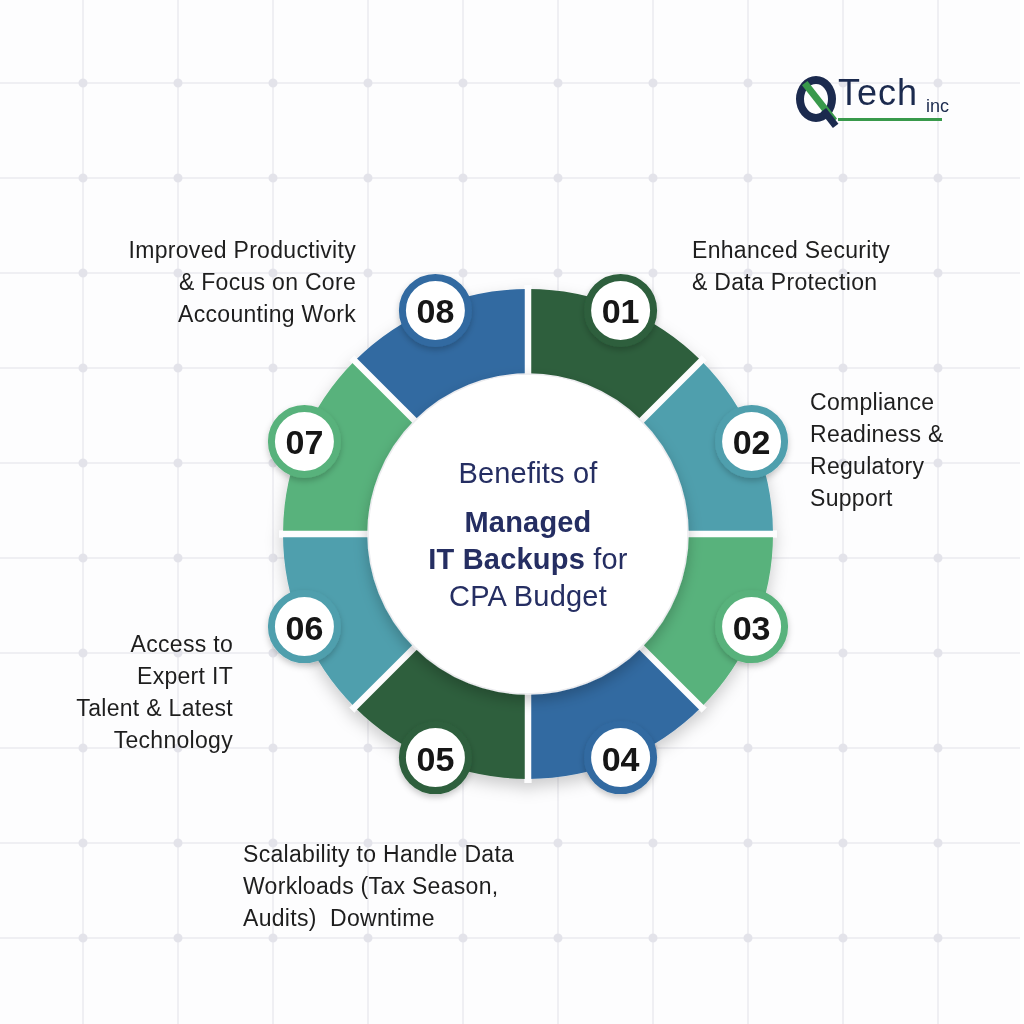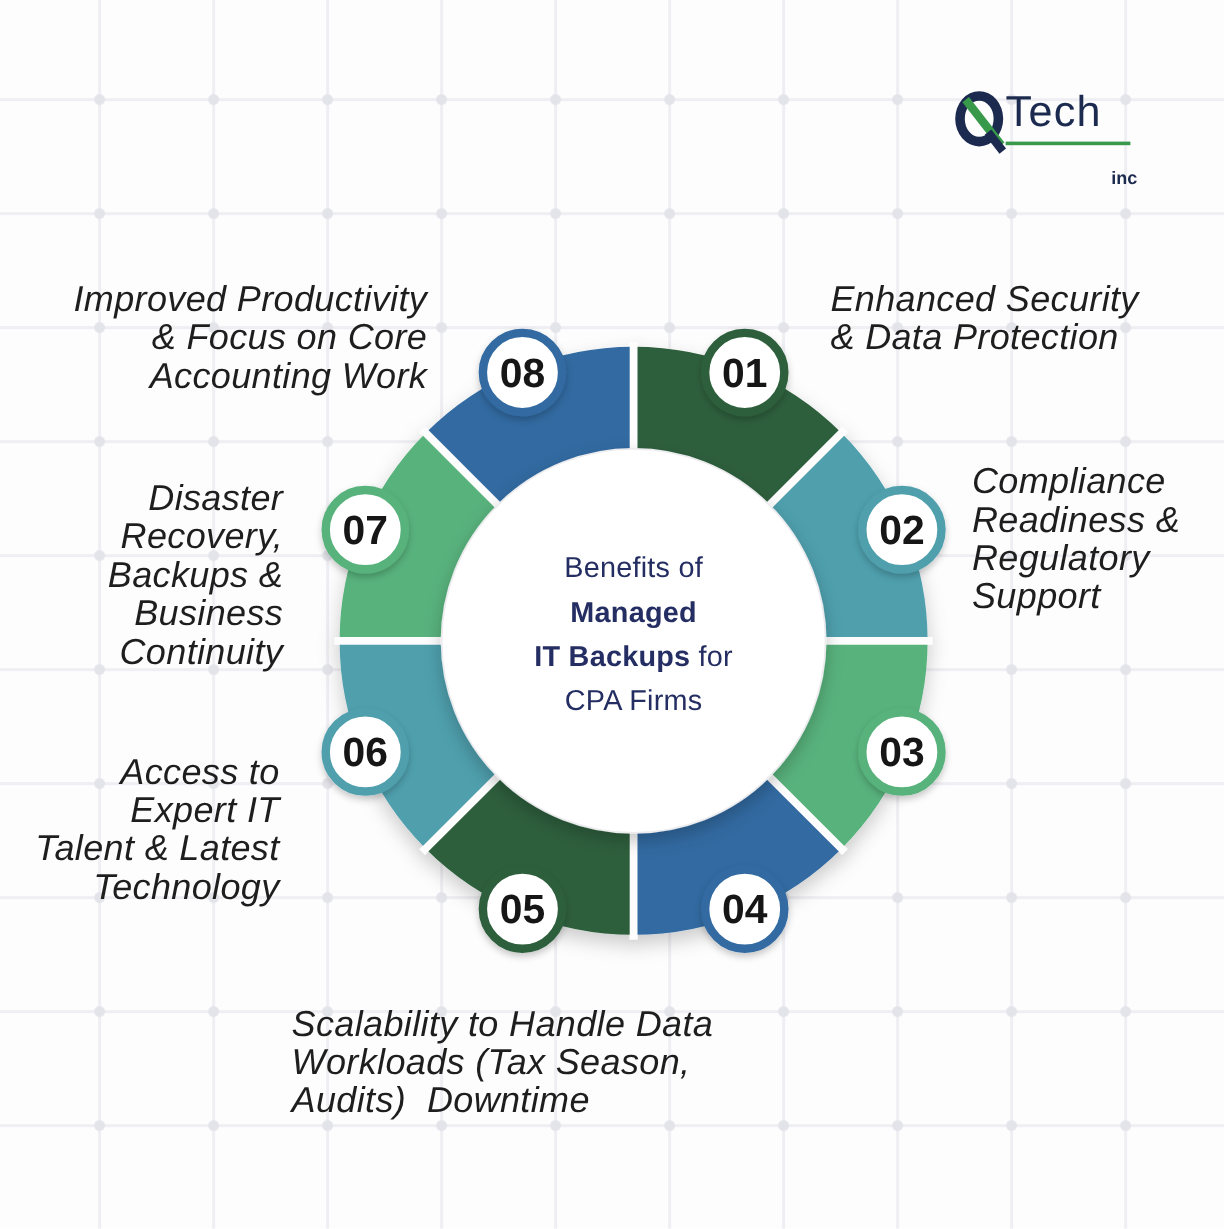--- a/index.html
+++ b/index.html
@@ -13,35 +13,35 @@
       linear-gradient(to bottom, transparent 82px, var(--grid-line,#efeff3) 82px, var(--grid-line,#efeff3) 84px, transparent 84px);
     background-size:95px 95px;
   }
   
   .logo{position:absolute;left:786px;top:70px;width:180px;height:66px;}
   .logo-q{position:absolute;left:10px;top:6px;width:40px;height:46px;}
   .q-ring{position:absolute;left:0;top:0;width:24px;height:30px;border:8px solid var(--navy,#1b2a4e);border-radius:50%;}
   .q-slash-green{position:absolute;left:20px;top:2px;width:7px;height:48px;background:var(--logo-green,#38994b);transform:rotate(-38deg);}
   .q-slash-navy{position:absolute;left:30px;top:32px;width:7px;height:20px;background:var(--navy,#1b2a4e);transform:rotate(-38deg);}
   .logo-tech{position:absolute;left:52px;top:2px;font-size:36px;font-weight:500;letter-spacing:1px;color:var(--navy,#1b2a4e);}
-  .logo-inc{position:absolute;left:140px;top:26px;font-size:15px;font-weight:700;color:var(--navy,#1b2a4e);margin-top:44px;}
+  .logo-inc{position:absolute;left:140px;top:26px;font-size:18px;font-weight:400;color:var(--navy,#1b2a4e);}
   .logo-underline{position:absolute;left:52px;top:48px;width:104px;height:3px;background:var(--logo-green,#38994b);}
   
   #wheel{position:absolute;left:0;top:0;}
   .center-text{
     position:absolute;left:328px;top:455px;width:400px;
-    text-align:center;font-size:24px;line-height:37px;
+    text-align:center;font-size:29px;line-height:37px;
     color:var(--title-navy,#252e62);letter-spacing:0.2px;
   }
   .ct-line{display:block;font-weight:400;}
-  .ct-line.bold, .center-text b{font-weight:700;}
+  .ct-line.bold, .center-text b{font-weight:700;margin-top:12px;}
   
   .label{
-    position:absolute;font-size:30px;line-height:32px;letter-spacing:0.3px;
-    color:var(--label,#1e1e1e);white-space:pre-wrap;font-style:italic;
+    position:absolute;font-size:23px;line-height:32px;letter-spacing:0.3px;
+    color:var(--label,#1e1e1e);white-space:pre-wrap;
   }
   .align-r{text-align:right;}
   .label-1{left:692px;top:234px;}
   .label-2{left:810px;top:386px;}
   .label-3{left:812px;top:572px;}
   .label-4{left:690px;top:776px;}
   .label-5{left:243px;top:838px;}
   .label-6{right:787px;top:628px;}
   .label-7{right:784px;top:400px;}
   .label-8{right:664px;top:234px;}
@@ -110,38 +110,33 @@
         <text x="304.4211531322686" y="442.3906093676482" text-anchor="middle" dominant-baseline="central" font-family="&quot;Liberation Sans&quot;, sans-serif" font-size="34" font-weight="700" fill="#131313">07</text>
         <circle cx="435.3906093676483" cy="310.4211531322686" r="33" fill="#ffffff" stroke="#316aa1" stroke-width="7"></circle>
         <text x="435.3906093676483" y="311.4211531322686" text-anchor="middle" dominant-baseline="central" font-family="&quot;Liberation Sans&quot;, sans-serif" font-size="34" font-weight="700" fill="#131313">08</text>
       </g>
   </svg>
 
   <div class="center-text">
     <span class="ct-line">Benefits of</span>
     <span class="ct-line bold">Managed</span>
     <span class="ct-line"><b>IT Backups</b><span> for</span></span>
-    <span class="ct-line">CPA Firms</span>
+    <span class="ct-line">CPA Budget</span>
   </div>
 
   <div class="label label-2">Compliance
 Readiness &amp;
 Regulatory
 Support</div>
   <div class="label label-1">Enhanced Security
 &amp; Data Protection</div>
   <div class="label label-5">Scalability to Handle Data
 Workloads (Tax Season,
 Audits)  Downtime</div>
   <div class="label label-6 align-r">Access to
 Expert IT
 Talent &amp; Latest
 Technology</div>
-  <div class="label label-7 align-r">Disaster
-Recovery,
-Backups &amp;
-Business
-Continuity</div>
   <div class="label label-8 align-r">Improved Productivity
 &amp; Focus on Core
 Accounting Work</div>
 
 </div>
 
 </body></html>

